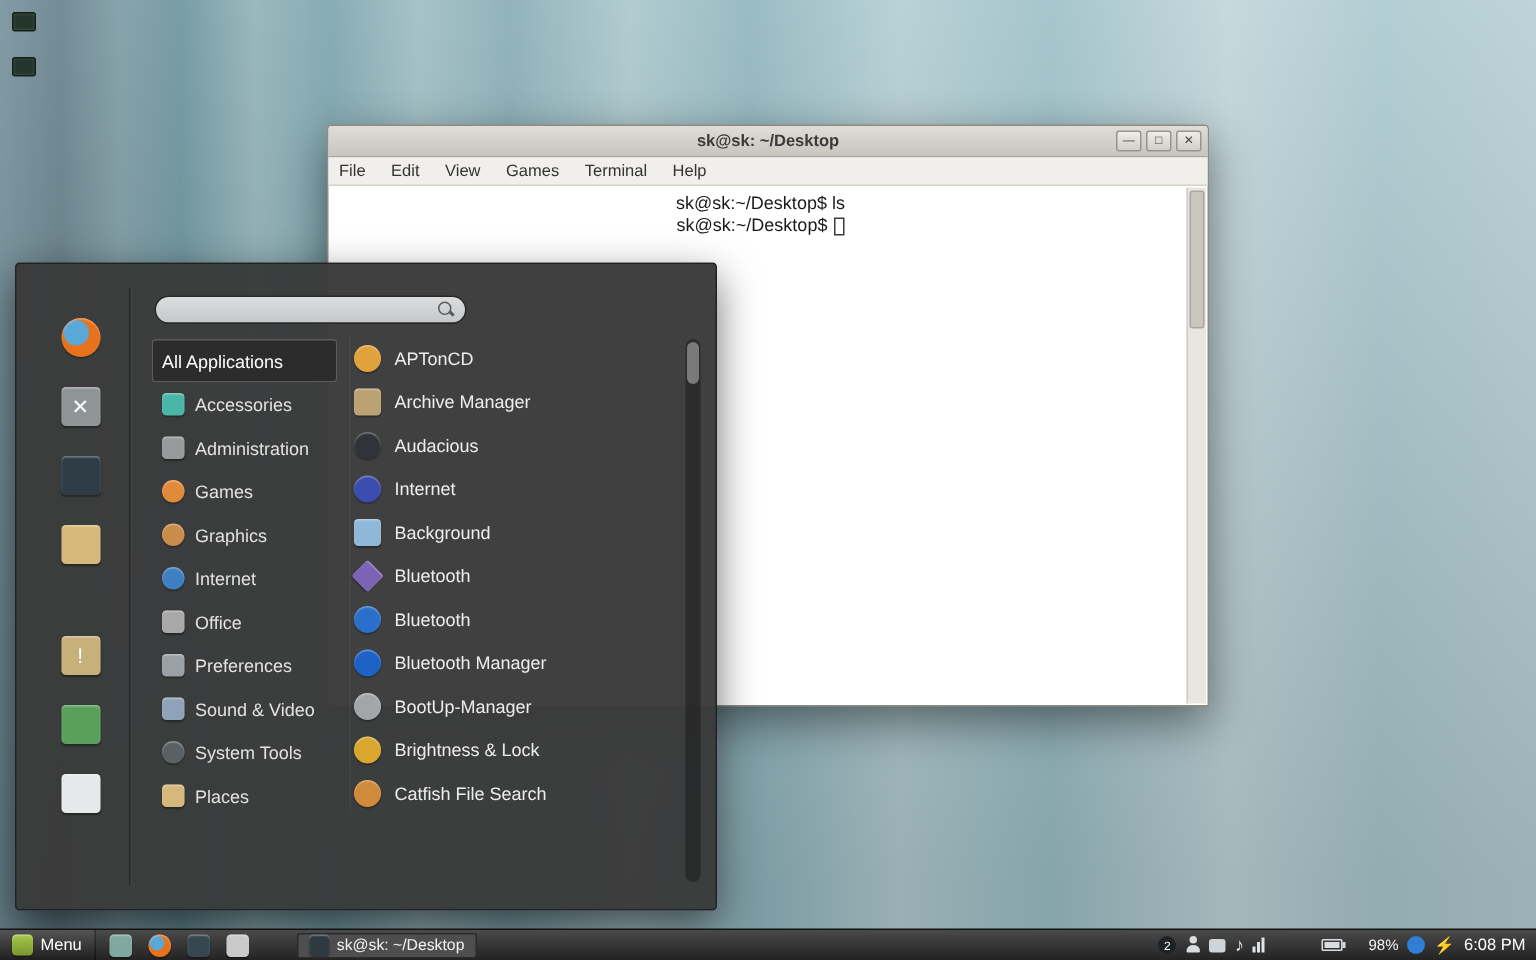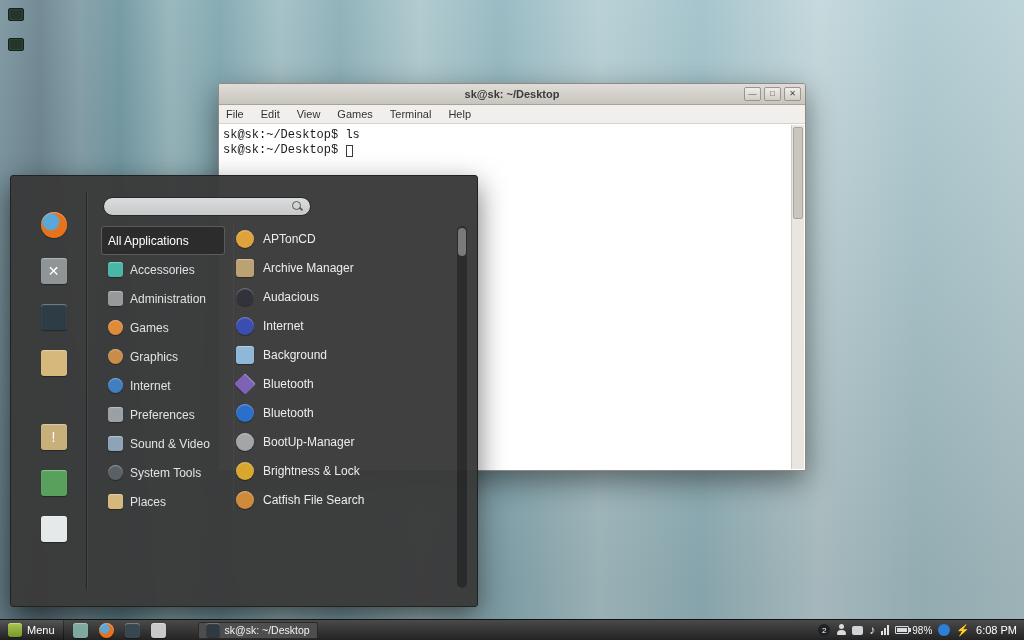--- a/index.html
+++ b/index.html
@@ -22,21 +22,21 @@
   .titlebar{height:21px;background:linear-gradient(#e0ddd8,#c8c4be);border-bottom:1px solid #a8a29a;
     display:flex;align-items:center;position:relative;border-radius:2px 2px 0 0;}
   .title{position:absolute;left:0;right:0;text-align:center;font-weight:bold;font-size:11px;color:#3a3a3a;}
   .win-buttons{margin-left:auto;display:flex;gap:3px;padding-right:4px;z-index:1;}
   .win-btn{width:17px;height:14px;border:1px solid #9a958e;border-radius:2px;cursor:default;
     background:linear-gradient(#efede9,#d2cec8);font-size:8px;line-height:12px;text-align:center;color:#444;}
   .menubar{height:19px;background:#f1efec;border-bottom:1px solid #d5d2cc;
     display:flex;align-items:center;gap:17px;padding-left:7px;font-size:11px;color:#333;}
   .menu-item{cursor:default;}
   .term-body{position:absolute;left:1px;right:14px;top:41px;bottom:1px;background:#fff;
-    font-family:Liberation Mono, monospace;font-size:12px;color:#1a1a1a;padding:3px 0 0 3px;}
+    font-family:Liberation Sans, sans-serif;font-size:12px;color:#1a1a1a;padding:3px 0 0 3px;text-align:center;}
   .term-line{height:15px;white-space:pre;}
   .cursor{display:inline-block;width:7px;height:12px;border:1px solid #3a3a3a;vertical-align:text-bottom;margin-left:1px;}
   .term-scroll{position:absolute;right:1px;top:41px;bottom:1px;width:13px;background:#e9e6e1;border-left:1px solid #cfccc6;}
   .term-thumb{margin:2px 1px;height:92px;background:#cac6bf;border:1px solid #a9a49c;border-radius:2px;}
 
   
   .mint-menu{position:absolute;left:10px;top:175px;width:468px;height:432px;z-index:2;
     background:rgba(58,58,58,0.97);border:1px solid #222;border-radius:3px;
     box-shadow:0 10px 28px rgba(0,0,0,0.55);color:#e9e9e9;}
   .fav-col{position:absolute;left:10px;top:16px;bottom:16px;width:66px;
@@ -92,21 +92,21 @@
   .tray-item{display:inline-flex;align-items:center;cursor:default;}
   .tray-circle{width:12px;height:12px;border-radius:50%;color:#fff;font-size:8px;justify-content:center;}
   .tray-square{width:11px;height:9px;border-radius:2px;}
   .tray-person{flex-direction:column;align-items:center;width:10px;height:12px;}
   .p-head{width:5px;height:5px;border-radius:50%;}
   .p-body{width:9px;height:5px;border-radius:4px 4px 1px 1px;margin-top:1px;}
   .tray-note{font-size:12px;}
   .tray-bars{align-items:flex-end;gap:1px;height:10px;}
   .bar{width:2px;display:inline-block;}
   .b1{height:4px;} .b2{height:7px;} .b3{height:10px;}
-  .tray-batt{gap:3px;}
+  .tray-batt{gap:17px;margin-left:32px;}
   .batt-icon{position:relative;width:14px;height:8px;border:1px solid #d8dcdf;border-radius:1px;display:inline-block;}
   .batt-icon::after{content:"";position:absolute;right:-3px;top:1px;width:2px;height:4px;background:#d8dcdf;}
   .batt-level{position:absolute;left:1px;top:1px;bottom:1px;width:10px;}
   .batt-text{font-size:10px;color:#f2f2f2;}
   .tray-bolt{font-size:11px;}
   .clock{font-size:11px;color:#fff;padding:0 7px 0 2px;}
 </style>
 </head>
 <body>
 
@@ -188,20 +188,24 @@
         </div>
         <div class="cat-item">
           <span class="icn sz16 shape-circle" style="background: rgb(201, 140, 74);"></span>
           <span class="cat-label">Graphics</span>
         </div>
         <div class="cat-item">
           <span class="icn sz16 shape-circle" style="background: rgb(63, 127, 193);"></span>
           <span class="cat-label">Internet</span>
         </div>
         <div class="cat-item">
+          <span class="icn sz16 shape-square" style="background: rgb(168, 168, 168);"></span>
+          <span class="cat-label">Office</span>
+        </div>
+        <div class="cat-item">
           <span class="icn sz16 shape-square" style="background: rgb(154, 160, 164);"></span>
           <span class="cat-label">Preferences</span>
         </div>
         <div class="cat-item">
           <span class="icn sz16 shape-square" style="background: rgb(143, 163, 184);"></span>
           <span class="cat-label">Sound &amp; Video</span>
         </div>
         <div class="cat-item">
           <span class="icn sz16 shape-circle" style="background: rgb(91, 96, 100);"></span>
           <span class="cat-label">System Tools</span>
@@ -232,20 +236,24 @@
           <span class="icn sz18 shape-square" style="background: rgb(143, 183, 216);"></span>
           <span class="app-label">Background</span>
         </div>
         <div class="app-item">
           <span class="icn sz18 shape-diamond" style="background: rgb(126, 98, 181);"></span>
           <span class="app-label">Bluetooth</span>
         </div>
         <div class="app-item">
           <span class="icn sz18 shape-circle" style="background: rgb(42, 111, 201);"></span>
           <span class="app-label">Bluetooth</span>
+        </div>
+        <div class="app-item">
+          <span class="icn sz18 shape-circle" style="background: rgb(29, 98, 196);"></span>
+          <span class="app-label">Bluetooth Manager</span>
         </div>
         <div class="app-item">
           <span class="icn sz18 shape-circle" style="background: rgb(162, 166, 169);"></span>
           <span class="app-label">BootUp-Manager</span>
         </div>
         <div class="app-item">
           <span class="icn sz18 shape-circle" style="background: rgb(217, 166, 46);"></span>
           <span class="app-label">Brightness &amp; Lock</span>
         </div>
         <div class="app-item">

